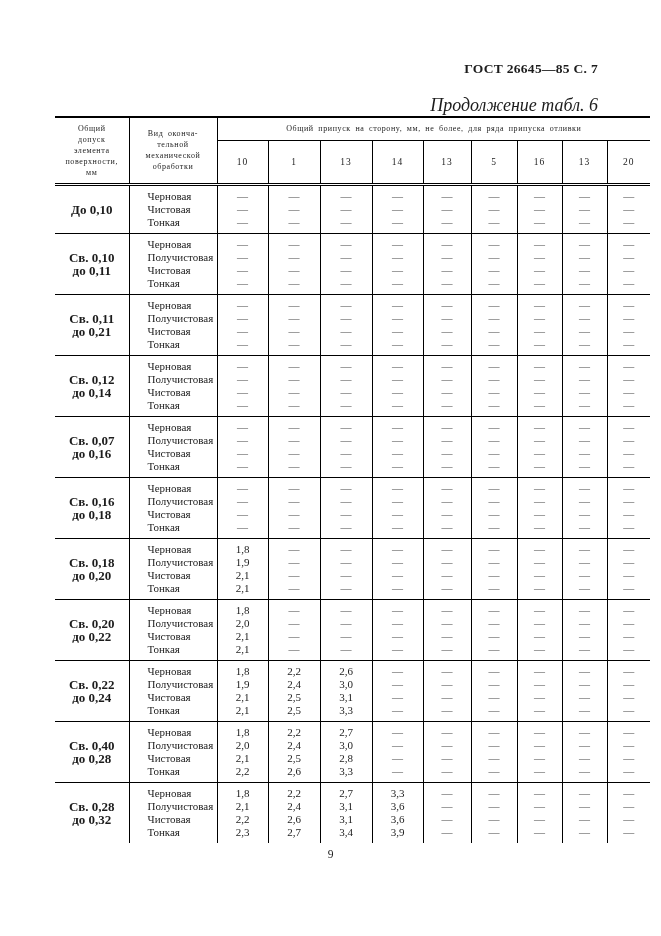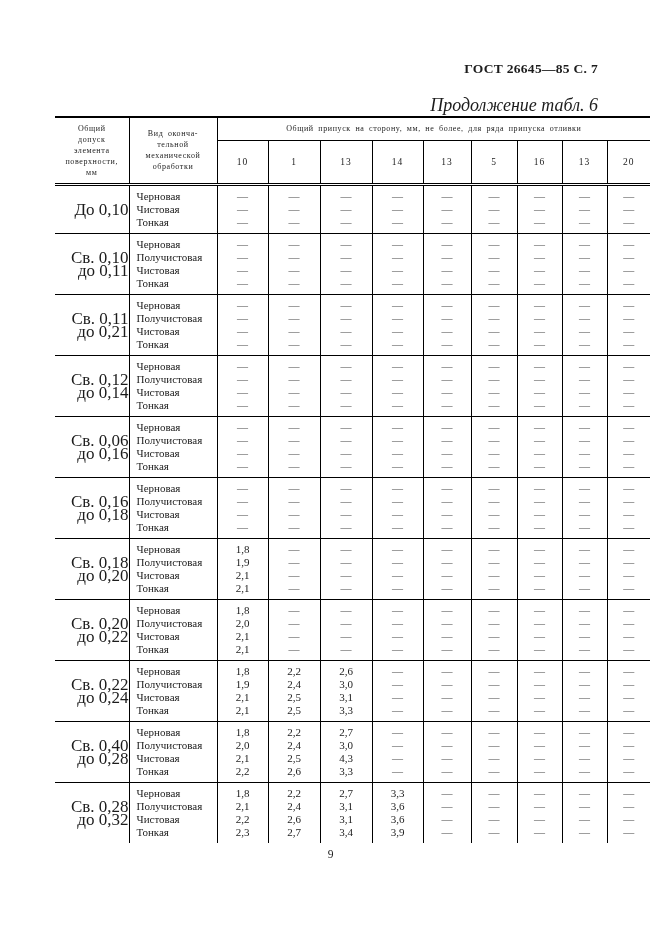--- a/index.html
+++ b/index.html
@@ -58,26 +58,27 @@
   .th-span { height: 23px; vertical-align: middle; }
   .th-num {
     font-size: 9.5px;
     letter-spacing: 1px;
     text-align: center;
     height: 44px;
     vertical-align: middle;
   }
   tbody td { font-size: 11px; line-height: 13px; height: 13px; padding: 0; }
   .tolerance-cell {
-    text-align: right;
+    text-align: center;
     white-space: pre-line;
     vertical-align: middle;
-    font-size: 17px;
-  }
-  .finish-cell { text-align: left; padding-left: 7px; }
+    font-size: 13px;
+    font-weight: bold;
+  }
+  .finish-cell { text-align: left; padding-left: 18px; }
   .value-cell { text-align: center; }
   .value-cell.dash { color: #4d4d4d; letter-spacing: 0; }
   tr.group-start td { border-top: 1px solid #000; }
   tr.group-start .finish-cell, tr.group-start .value-cell { padding-top: 4px; height: 17px; }
   tr.group-end .finish-cell, tr.group-end .value-cell { padding-bottom: 4px; height: 17px; }
   .page-number {
     position: absolute;
     top: 848px;
     left: 0;
     width: 661px;
@@ -314,21 +315,21 @@
           <td class="value-cell dash">—</td>
           <td class="value-cell dash">—</td>
           <td class="value-cell dash">—</td>
           <td class="value-cell dash">—</td>
           <td class="value-cell dash">—</td>
           <td class="value-cell dash">—</td>
           <td class="value-cell dash">—</td>
           <td class="value-cell value-last dash">—</td>
         </tr>
         <tr class="group-start">
-          <td rowspan="4" class="tolerance-cell">Св. 0,06
+          <td rowspan="4" class="tolerance-cell">Св. 0,07
 до 0,16</td>
           <td class="finish-cell">Черновая</td>
           <td class="value-cell dash">—</td>
           <td class="value-cell dash">—</td>
           <td class="value-cell dash">—</td>
           <td class="value-cell dash">—</td>
           <td class="value-cell dash">—</td>
           <td class="value-cell dash">—</td>
           <td class="value-cell dash">—</td>
           <td class="value-cell dash">—</td>
@@ -593,21 +594,21 @@
           <td class="value-cell dash">—</td>
           <td class="value-cell dash">—</td>
           <td class="value-cell dash">—</td>
           <td class="value-cell dash">—</td>
           <td class="value-cell value-last dash">—</td>
         </tr>
         <tr>
           <td class="finish-cell">Чистовая</td>
           <td class="value-cell">2,1</td>
           <td class="value-cell">2,5</td>
-          <td class="value-cell">4,3</td>
+          <td class="value-cell">2,8</td>
           <td class="value-cell dash">—</td>
           <td class="value-cell dash">—</td>
           <td class="value-cell dash">—</td>
           <td class="value-cell dash">—</td>
           <td class="value-cell dash">—</td>
           <td class="value-cell value-last dash">—</td>
         </tr>
         <tr class="group-end">
           <td class="finish-cell">Тонкая</td>
           <td class="value-cell">2,2</td>

